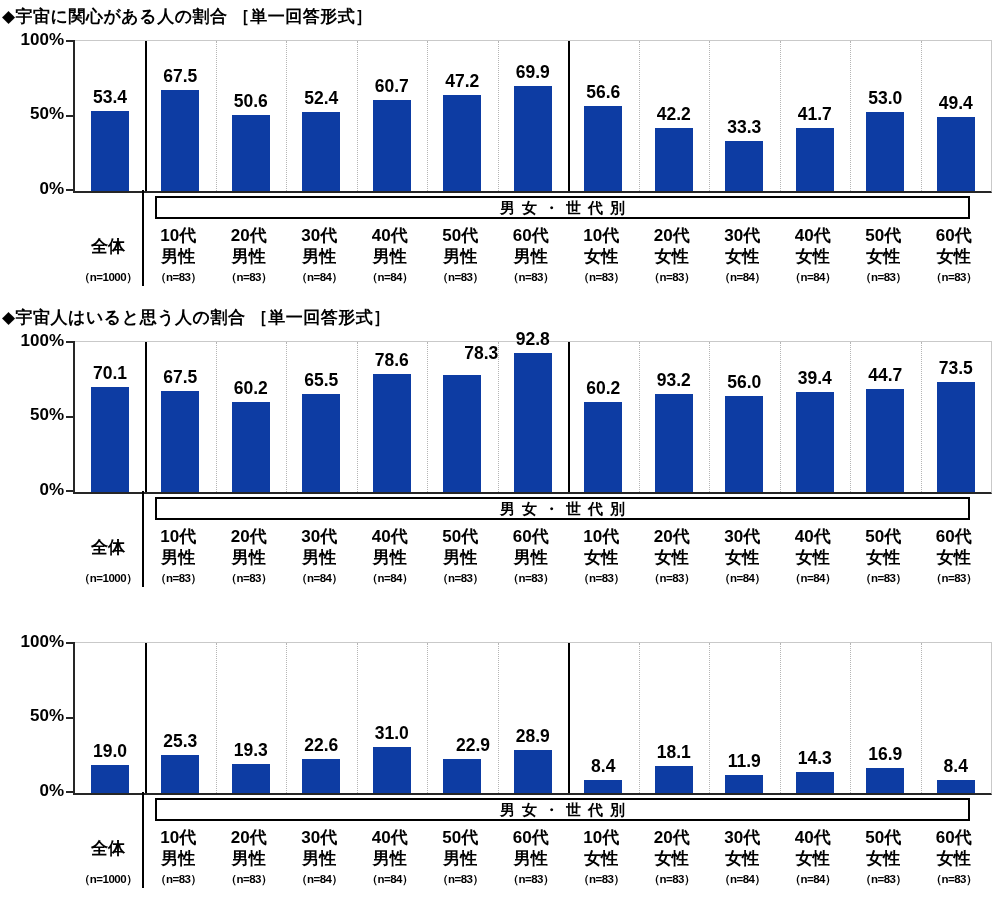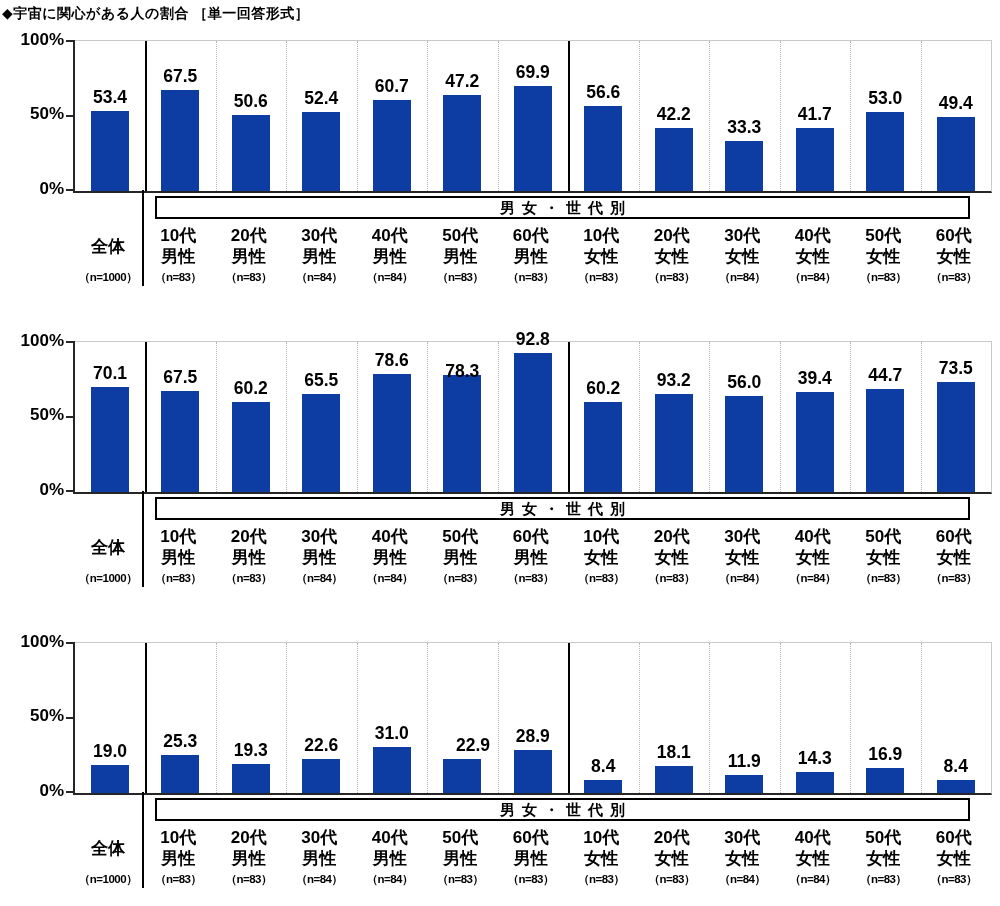--- a/index.html
+++ b/index.html
@@ -1,19 +1,19 @@
 <!DOCTYPE html>
 <html><head>
 <meta charset="utf-8">
 <style>
   html,body{margin:0;padding:0;}
   body{width:1000px;height:906px;background:#ffffff;color:#000;
        font-family:"Liberation Sans","DejaVu Sans",sans-serif;}
   .cb{position:relative;width:1000px;height:301px;}
-  .ct{position:absolute;top:5px;left:2px;font-size:14px;font-weight:bold;letter-spacing:.5px;white-space:nowrap;}
+  .ct{position:absolute;top:5px;left:2px;font-size:17px;font-weight:bold;letter-spacing:.5px;white-space:nowrap;}
   .ylab{position:absolute;left:0;width:64px;text-align:right;font-size:17px;font-weight:bold;}
   .plot{position:absolute;left:73px;top:40px;width:916px;height:150px;
         border-left:2px solid #262626;border-bottom:2px solid #262626;
         border-top:1px solid #c9c9c9;border-right:1px solid #c9c9c9;}
   .tick{position:absolute;left:-9px;width:9px;height:0;border-top:2px solid #262626;}
   .cbound{position:absolute;top:0;height:150px;width:0;}
   .cbound.solid{border-left:2px solid #000;}
   .cbound.dot{border-left:1px dotted #b5b5b5;}
   .bar{position:absolute;bottom:0;width:38px;}
   .bval{position:absolute;width:72px;text-align:center;font-size:17.5px;font-weight:bold;white-space:nowrap;}
@@ -167,20 +167,21 @@
         <div class="lcell" style="flex: 1 1 0px;">
           <div class="lname">
             <div class="lline">60代</div>
             <div class="lline">女性</div>
           </div>
           <div class="ln">（n=83）</div>
         </div>
       </div>
     </div>
     <div class="cb">
+      <div class="ct">◆宇宙人はいると思う人の割合 ［単一回答形式］</div>
       <div class="ylab" style="top: 30px;">100%</div>
       <div class="ylab" style="top: 104px;">50%</div>
       <div class="ylab" style="top: 179px;">0%</div>
       <div class="plot">
         <div class="tick" style="top: -1px;"></div>
         <div class="tick" style="top: 74px;"></div>
         <div class="tick" style="top: 148px;"></div>
         <div class="cbound solid" style="left: 70px;"></div>
         <div class="cbound dot" style="left: 140.5px;"></div>
         <div class="cbound dot" style="left: 211px;"></div>
@@ -197,21 +198,21 @@
         <div class="bval" style="left: -1px; bottom: 108.15px;">70.1</div>
         <div class="bar" style="left: 86.25px; height: 101.25px; background: rgb(13, 60, 163);"></div>
         <div class="bval" style="left: 69.25px; bottom: 104.25px;">67.5</div>
         <div class="bar" style="left: 156.75px; height: 90.3px; background: rgb(13, 60, 163);"></div>
         <div class="bval" style="left: 139.75px; bottom: 93.3px;">60.2</div>
         <div class="bar" style="left: 227.25px; height: 98.25px; background: rgb(13, 60, 163);"></div>
         <div class="bval" style="left: 210.25px; bottom: 101.25px;">65.5</div>
         <div class="bar" style="left: 297.75px; height: 117.9px; background: rgb(13, 60, 163);"></div>
         <div class="bval" style="left: 280.75px; bottom: 120.9px;">78.6</div>
         <div class="bar" style="left: 368.25px; height: 117.45px; background: rgb(13, 60, 163);"></div>
-        <div class="bval" style="left: 351.25px; bottom: 110px;">78.3</div>
+        <div class="bval" style="left: 351.25px; bottom: 128px; text-align: right;">78.3</div>
         <div class="bar" style="left: 438.75px; height: 139.2px; background: rgb(13, 60, 163);"></div>
         <div class="bval" style="left: 421.75px; bottom: 142.2px;">92.8</div>
         <div class="bar" style="left: 509.25px; height: 90.3px; background: rgb(13, 60, 163);"></div>
         <div class="bval" style="left: 492.25px; bottom: 93.3px;">60.2</div>
         <div class="bar" style="left: 579.75px; height: 97.65px; background: rgb(13, 60, 163);"></div>
         <div class="bval" style="left: 562.75px; bottom: 100.65px;">93.2</div>
         <div class="bar" style="left: 650.25px; height: 96.45px; background: rgb(13, 60, 163);"></div>
         <div class="bval" style="left: 633.25px; bottom: 99.45px;">56.0</div>
         <div class="bar" style="left: 720.75px; height: 100.05px; background: rgb(13, 60, 163);"></div>
         <div class="bval" style="left: 703.75px; bottom: 103.05px;">39.4</div>

